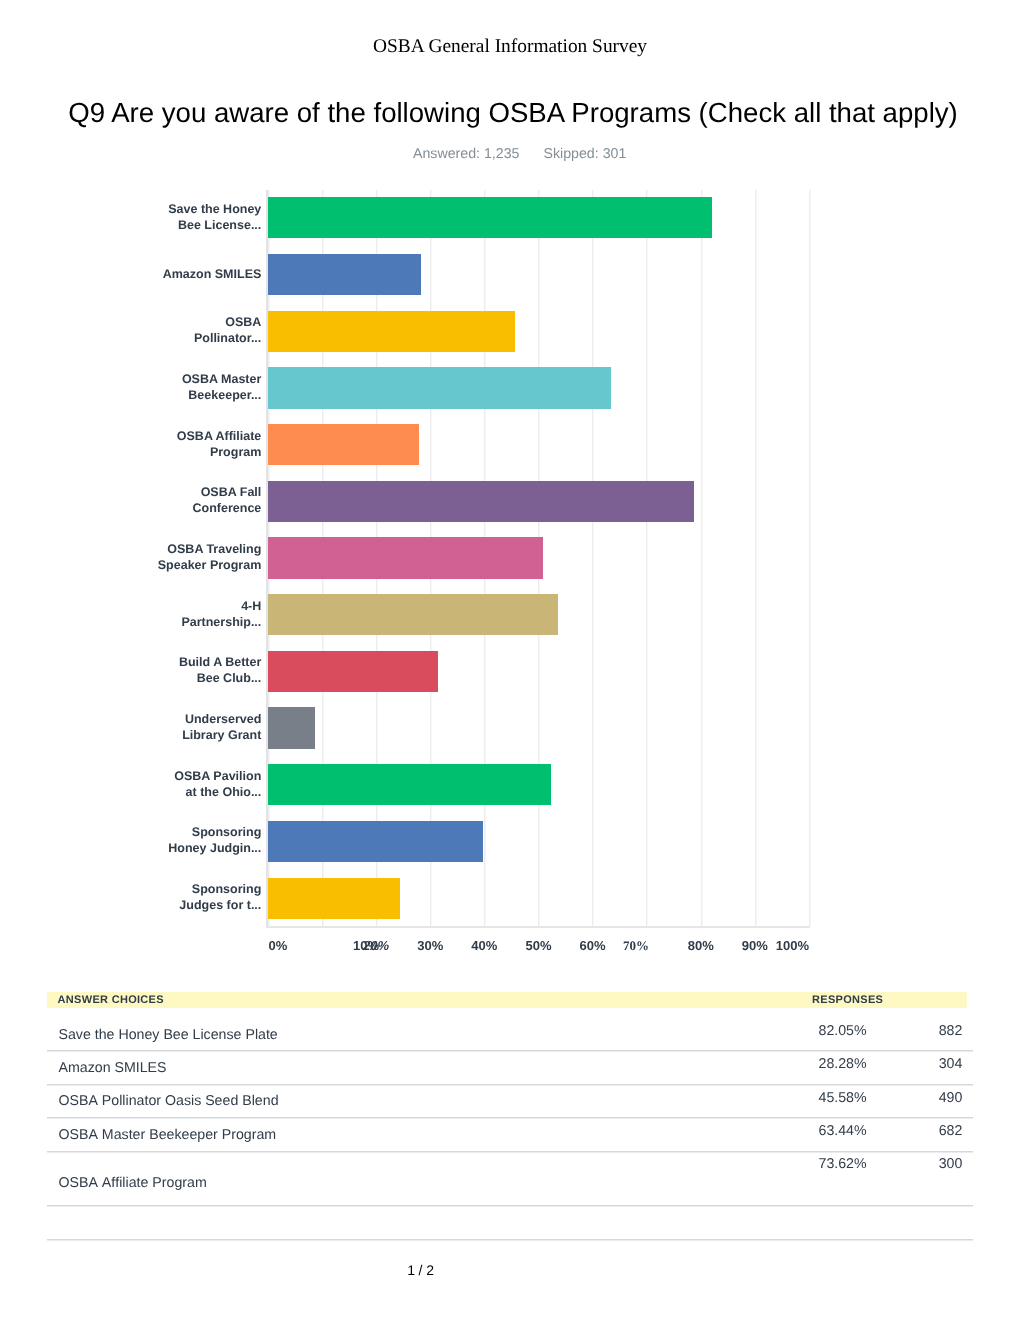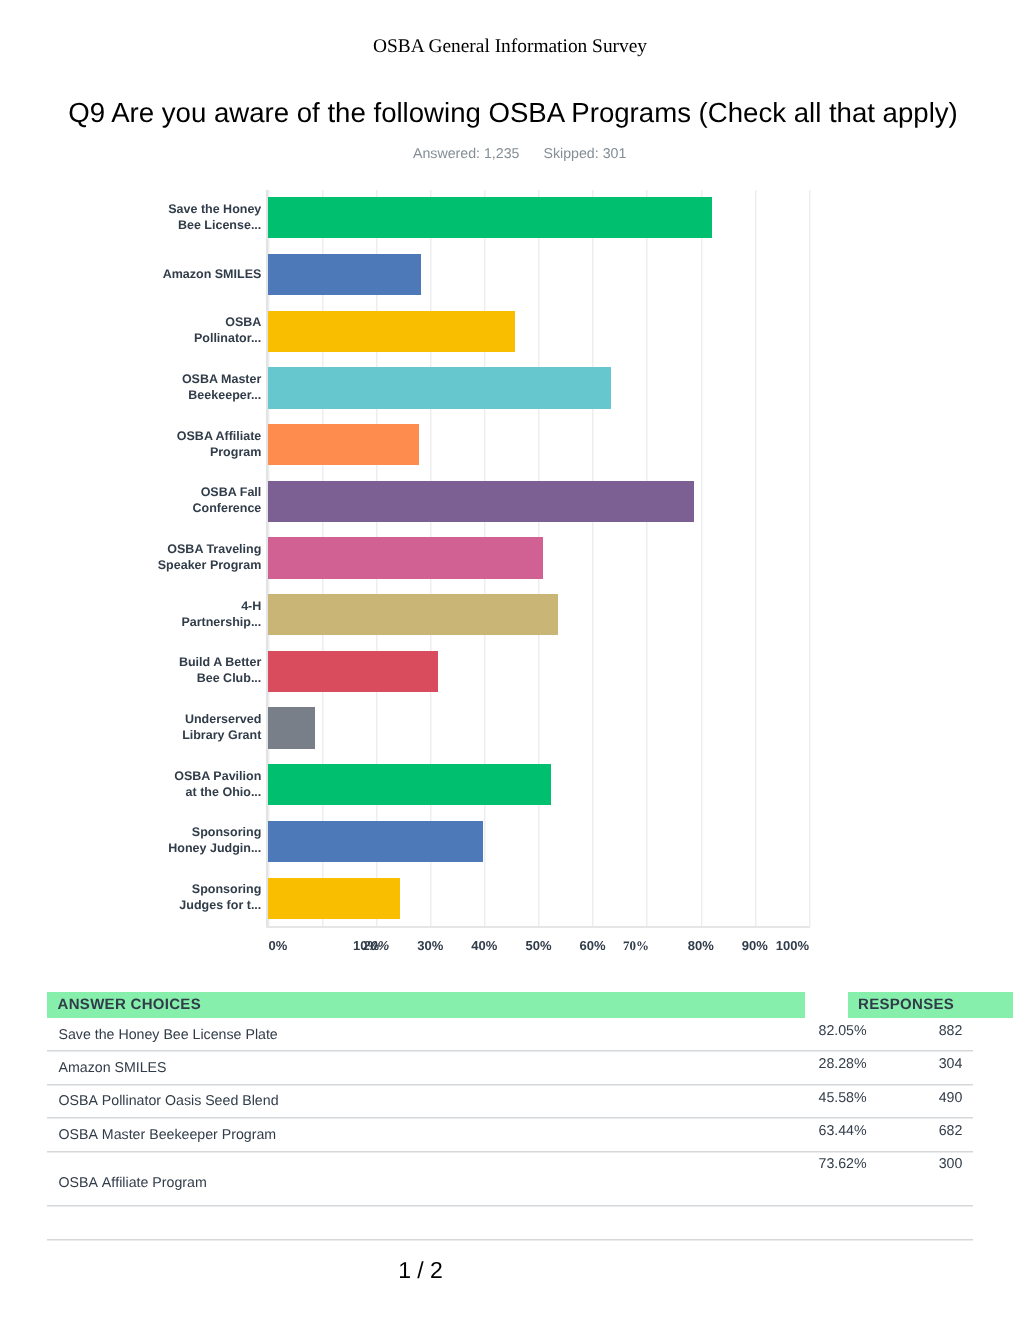--- a/index.html
+++ b/index.html
@@ -18,33 +18,33 @@
        background:linear-gradient(to right,#ededef 0 60%,#f7f7f8 60% 100%);}
   .axisline{position:absolute;top:189.5px;height:737px;width:2.1px;background:#e2e3e4;}
   .baseline{position:absolute;left:266.0px;width:543.6px;height:2px;background:#e5e6e8;}
   .bar{position:absolute;}
   .catlabel{position:absolute;right:758.7px;width:300px;text-align:right;
        font-size:12.5px;font-weight:bold;color:#313c49;line-height:15.9px;
        transform:translateY(-50%);}
   .xtick{position:absolute;top:938.0px;
        font-size:13px;font-weight:bold;color:#313c49;white-space:nowrap;}
   #table{position:absolute;top:0;left:0;width:1020px;height:1250px;}
-  .th-cell{position:absolute;background:#86efac;top:991.9px;height:26px;
+  .th-cell{position:absolute;background:#fef9c3;top:991.9px;height:16px;
         display:flex;align-items:center;box-sizing:border-box;
-        font-size:15px;font-weight:bold;color:#313c49;letter-spacing:0.3px;}
+        font-size:11px;font-weight:bold;color:#313c49;letter-spacing:0.3px;}
   .trow{position:absolute;left:47px;width:925.7px;}
   .tsep{position:absolute;left:47px;width:925.7px;height:2px;
        background:linear-gradient(to bottom,#d5d8db 0 55%,#e9ebec 55% 100%);}
   .tcell-label{position:absolute;left:11.5px;transform:translateY(-50%);
        font-size:14.2px;line-height:14.2px;color:#313c49;white-space:nowrap;
        font-kerning:none;}
   .tcell-pct{position:absolute;left:771.5px;top:6.6px;font-size:14.2px;color:#313c49;line-height:14.2px;}
   .tcell-cnt{position:absolute;right:10.3px;top:6.6px;font-size:14.2px;color:#313c49;line-height:14.2px;}
   #footer{position:absolute;top:1258.2px;left:0;width:841px;text-align:center;
-       font-size:23px;color:#000;line-height:24px;letter-spacing:-0.1px;}
+       font-size:14px;color:#000;line-height:24px;letter-spacing:-0.1px;}
 </style>
 </head>
 <body>
 
 <div id="page-header">OSBA General Information Survey</div>
 <div id="q-title">Q9 Are you aware of the following OSBA Programs (Check all that apply)</div>
 <div id="q-sub"><span>Answered: 1,235</span><span class="sk">Skipped: 301</span></div>
 
 <div id="chart">
     <div class="gridline" style="left:267.70px"></div>
@@ -94,21 +94,21 @@
     <div class="xtick" style="left:538.45px;transform:translateX(-50%);">50%</div>
     <div class="xtick" style="left:592.56px;transform:translateX(-50%);">60%</div>
     <div class="xtick" style="left:636px;transform:translateX(-50%);font-family:Liberation Serif, serif;">70%</div>
     <div class="xtick" style="left:700.78px;transform:translateX(-50%);">80%</div>
     <div class="xtick" style="left:754.89px;transform:translateX(-50%);">90%</div>
     <div class="xtick" style="left:809.00px;transform:translateX(-100%);">100%</div>
 </div>
 
 <div id="table">
     <div class="th-cell" style="left:47px;width:757.8px;padding-left:10.6px;">ANSWER CHOICES</div>
-    <div class="th-cell" style="left:848px;width:165.3px;padding-left:10px;">RESPONSES</div>
+    <div class="th-cell" style="left:802px;width:165.3px;padding-left:10px;">RESPONSES</div>
     <div class="tsep" style="top:1050.20px"></div>
     <div class="trow" style="top:1017.10px;height:33.50px">
       <div class="tcell-label" style="top:18.10px;">Save the Honey Bee License Plate</div>
       <div class="tcell-pct">82.05%</div>
       <div class="tcell-cnt">882</div>
     </div>
     <div class="tsep" style="top:1083.60px"></div>
     <div class="trow" style="top:1050.60px;height:33.40px">
       <div class="tcell-label" style="top:17.40px;">Amazon SMILES</div>
       <div class="tcell-pct">28.28%</div>

